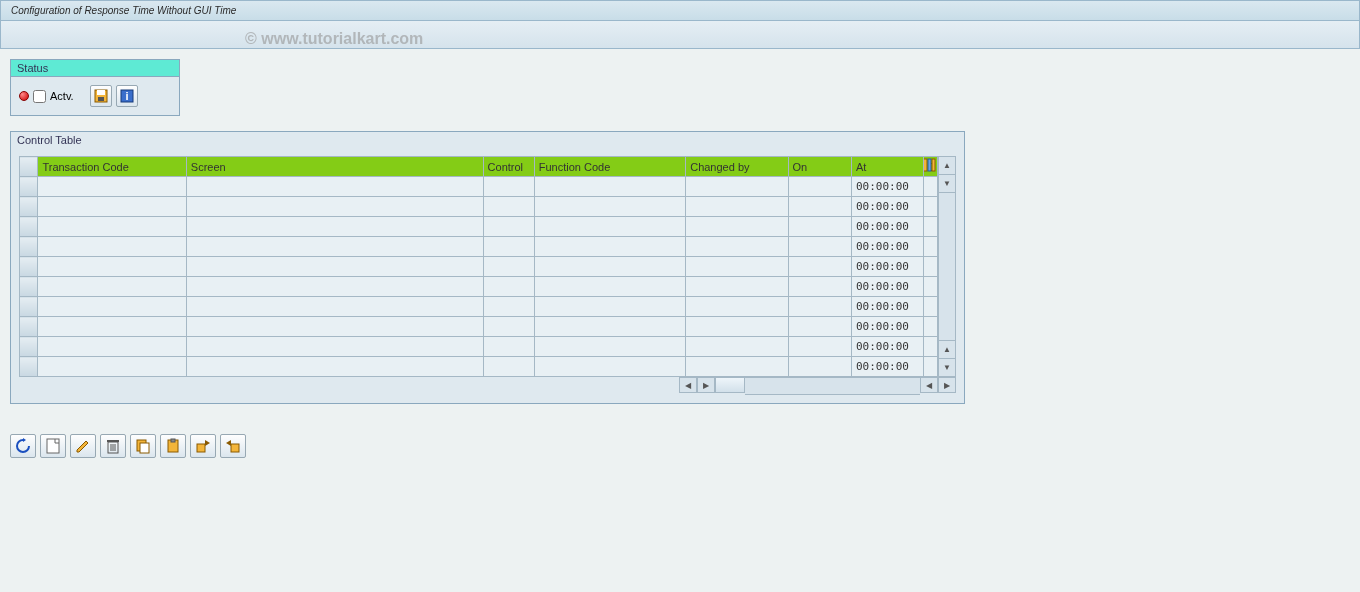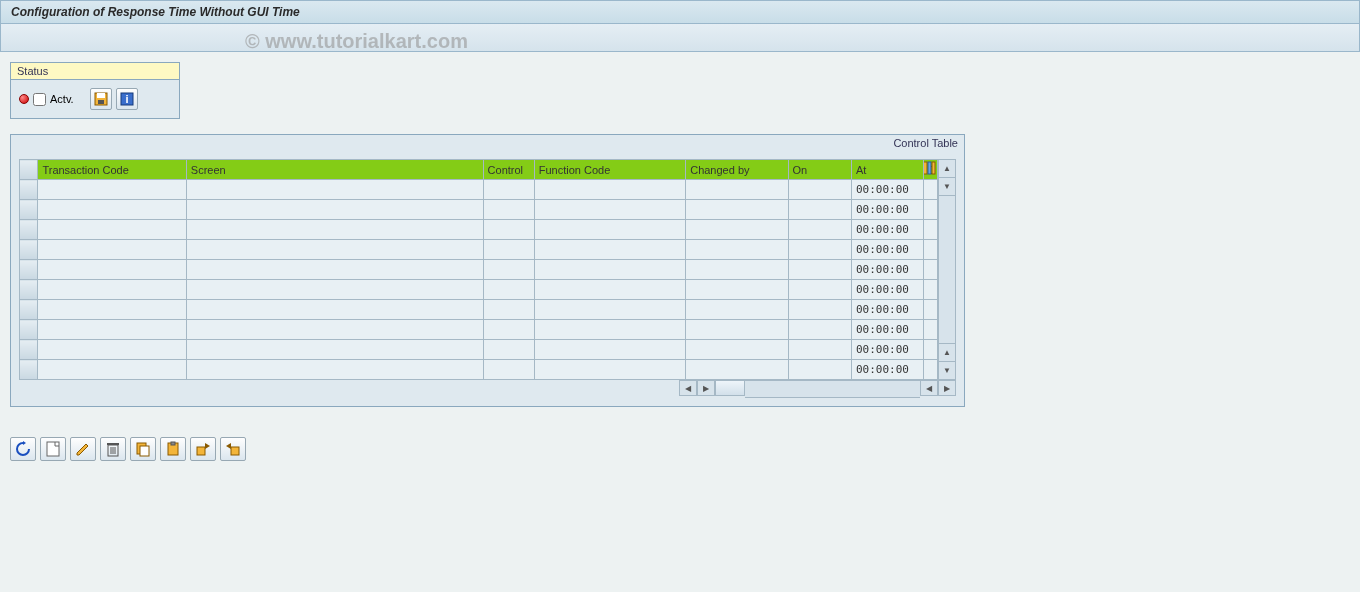--- a/index.html
+++ b/index.html
@@ -11,59 +11,59 @@
       height: 592px;
       overflow: hidden;
       position: relative;
     }
     
     .title-bar {
       background: linear-gradient(to bottom, #dae8f0, #c8dde8);
       border: 1px solid #9ab7cb;
       padding: 4px 10px;
       font-style: italic;
-      font-weight: bold;
-      font-size: 12px;
+      font-weight: normal;
+      font-size: 10px;
       color: #2a2a2a;
     }
     
     .toolbar-strip {
       background: linear-gradient(to bottom, #e5eef4, #d5e3ec);
       border: 1px solid #9ab7cb;
       border-top: none;
       height: 28px;
       position: relative;
     }
     
     .watermark {
       position: absolute;
       left: 245px;
       top: 30px;
       color: rgba(150,150,150,0.6);
-      font-size: 20px;
+      font-size: 16px;
       font-weight: bold;
       z-index: 100;
       pointer-events: none;
     }
     
     .main-content {
       padding: 10px;
     }
     
     .status-panel {
       width: 170px;
       border: 1px solid #8aa8be;
       background: #dfe9ef;
       margin-bottom: 15px;
     }
     .status-header {
       padding: 2px 6px;
       border-bottom: 1px solid #8aa8be;
       color: #335;
-      background: #fef9c3;
+      background: #5eead4;
     }
     .status-body {
       padding: 8px;
       display: flex;
       gap: 4px;
       align-items: center;
     }
     .status-dot {
       width: 10px; height: 10px;
       border-radius: 50%;
@@ -83,21 +83,20 @@
     
     .control-table-panel {
       width: 955px;
       border: 1px solid #8aa8be;
       background: #dfe9ef;
       margin-bottom: 30px;
     }
     .ct-header {
       padding: 2px 6px;
       color: #335;
-      text-align: right;
     }
     .ct-body {
       padding: 8px;
       background: #dfe9ef;
     }
     
     .grid {
       border-collapse: collapse;
       width: 100%;
       table-layout: fixed;

